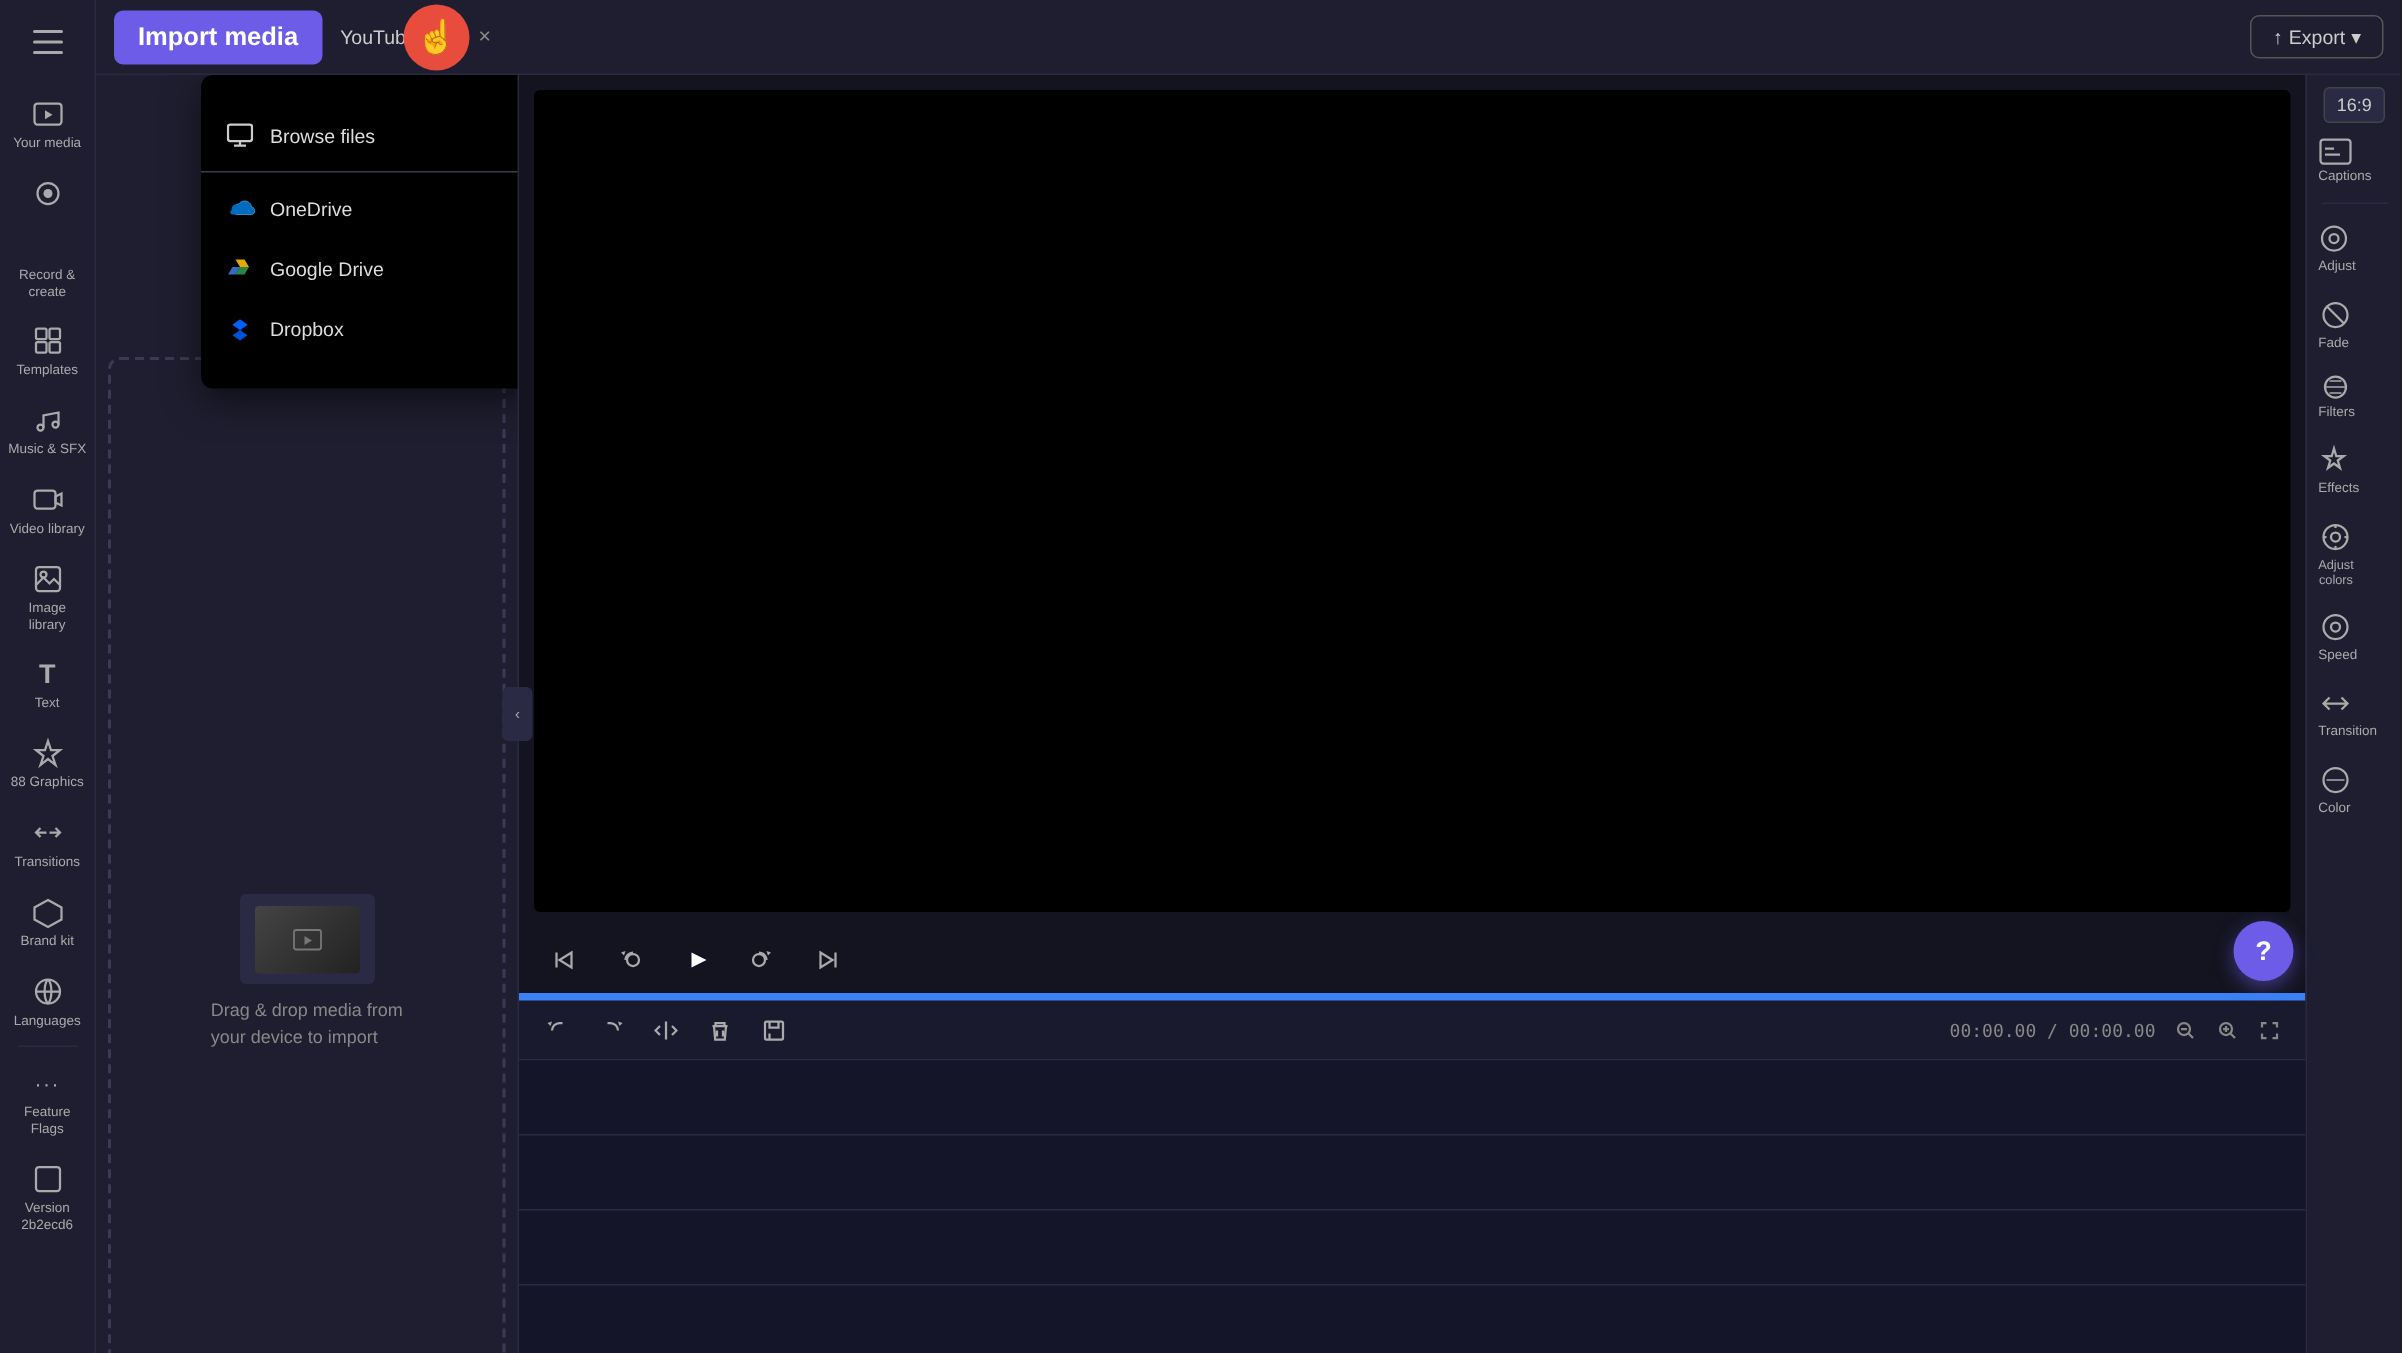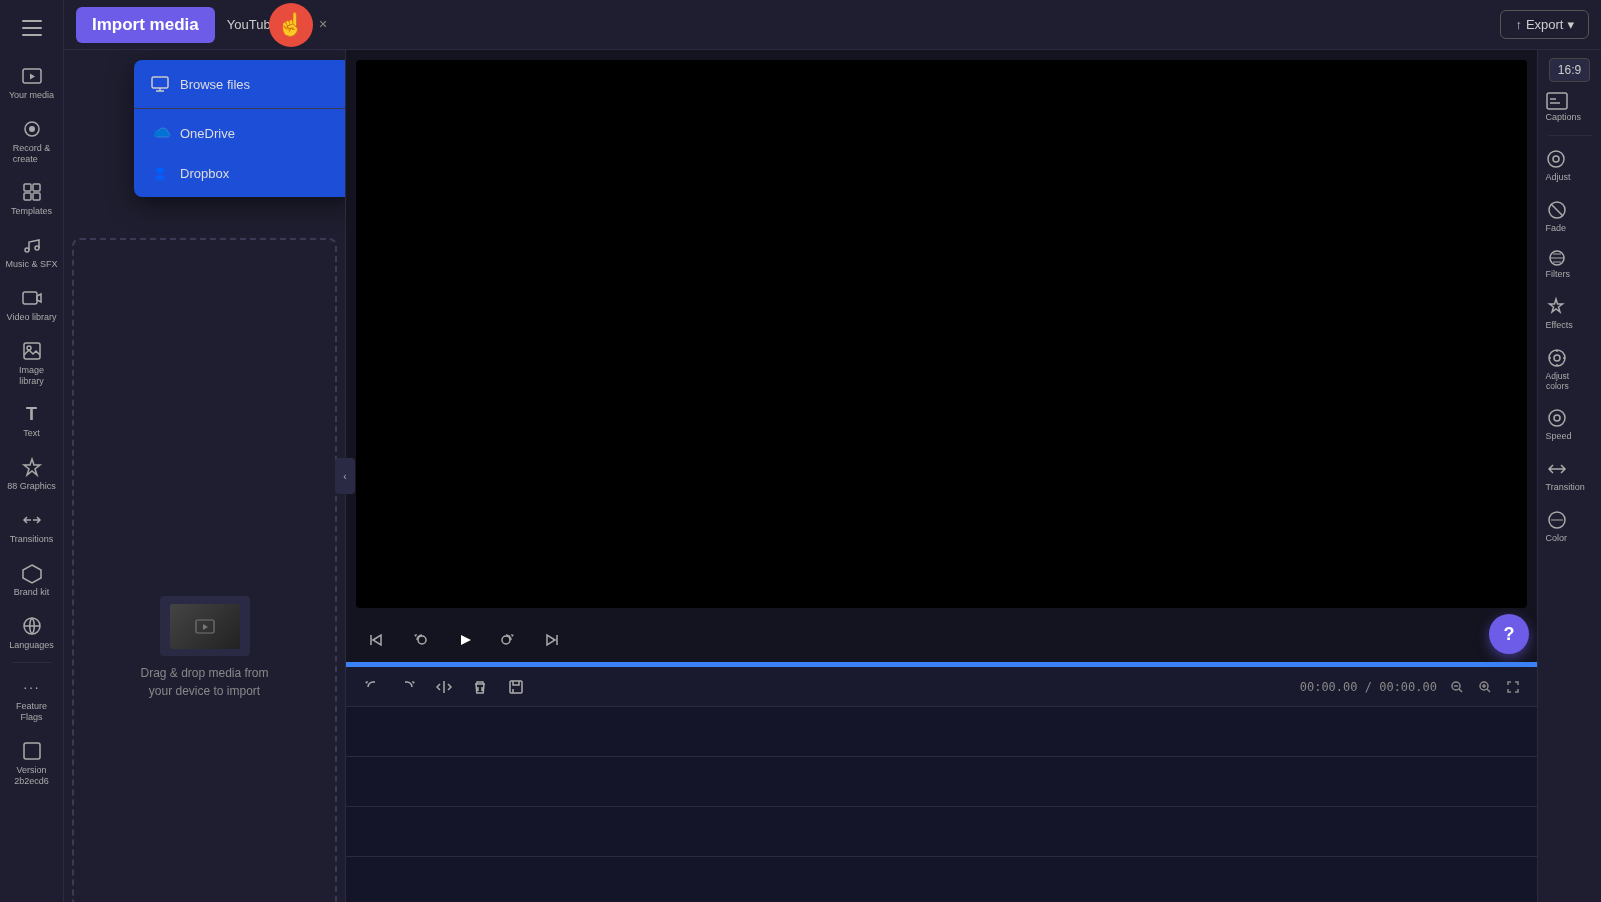--- a/index.html
+++ b/index.html
@@ -189,21 +189,21 @@
     }
     .media-thumb-inner {
       width: 70px;
       height: 45px;
       background: linear-gradient(135deg, #3a3a60 0%, #2a2a45 100%);
       border-radius: 3px;
     }
     .drag-text {
       font-size: 12px;
       color: #888;
-      text-align: center;
+      text-align: left;
       line-height: 1.5;
     }
     .collapse-handle {
       position: absolute;
       right: -10px;
       top: 50%;
       transform: translateY(-50%);
       width: 20px;
       height: 36px;
       background: #2a2a45;
@@ -214,27 +214,27 @@
       cursor: pointer;
       z-index: 10;
       font-size: 10px;
       color: #aaa;
     }
 
     
     .dropdown-menu {
       position: absolute;
       left: 70px;
-      top: 10px;
+      top: 0;
       width: 220px;
-      background: #1d4ed8;
+      background: #000000;
       border-radius: 8px;
       box-shadow: 0 8px 24px rgba(0,0,0,0.5);
       z-index: 100;
-      padding: 4px 0;
+      padding: 20px 0;
     }
     .dropdown-item {
       display: flex;
       align-items: center;
       gap: 10px;
       padding: 10px 16px;
       cursor: pointer;
       font-size: 13px;
       color: #ddd;
     }
@@ -446,21 +446,21 @@
     <span class="label">Your media</span>
   </div>
 
   <div class="sidebar-item">
     <div class="icon">
       <svg width="22" height="22" viewBox="0 0 22 22" fill="none">
         <circle cx="11" cy="11" r="7" stroke="#aaa" stroke-width="1.5" fill="none"></circle>
         <circle cx="11" cy="11" r="3" fill="#aaa"></circle>
       </svg>
     </div>
-    <span class="label" style="white-space:pre-line;text-align:left;">Record &amp;
+    <span class="label" style="white-space:pre-line;text-align:center;margin-top:35px;">Record &amp;
 create</span>
   </div>
 
   <div class="sidebar-item">
     <div class="icon">
       <svg width="22" height="22" viewBox="0 0 22 22" fill="none">
         <rect x="3" y="3" width="7" height="7" rx="1" stroke="#aaa" stroke-width="1.5" fill="none"></rect>
         <rect x="12" y="3" width="7" height="7" rx="1" stroke="#aaa" stroke-width="1.5" fill="none"></rect>
         <rect x="3" y="12" width="7" height="7" rx="1" stroke="#aaa" stroke-width="1.5" fill="none"></rect>
         <rect x="12" y="12" width="7" height="7" rx="1" stroke="#aaa" stroke-width="1.5" fill="none"></rect>
@@ -605,20 +605,30 @@
           </div>
           <div class="dropdown-divider"></div>
           <div class="dropdown-item">
             <div class="dropdown-icon">
               <svg width="20" height="14" viewBox="0 0 20 14" fill="none">
                 <path d="M12 11H17.5C18.9 11 20 9.9 20 8.5C20 7.2 19 6.2 17.7 6C17.4 3.7 15.4 2 13 2C11.3 2 9.8 2.9 9 4.2C8.7 4.1 8.4 4 8 4C6 4 4.4 5.6 4.4 7.5C4.4 7.7 4.4 7.9 4.5 8C4 8.2 3.5 8.8 3.5 9.5C3.5 10.3 4.2 11 5 11H12z" fill="#0078d4" opacity="0.9"></path>
                 <path d="M7 11H17.5C18.9 11 20 9.9 20 8.5C20 7.2 19 6.2 17.7 6C17.4 3.7 15.4 2 13 2C11.3 2 9.8 2.9 9 4.2C8.7 4.1 8.4 4 8 4" stroke="#5aa0d0" stroke-width="0.5" fill="none"></path>
               </svg>
             </div>
             <span>OneDrive</span>
+          </div>
+          <div class="dropdown-item">
+            <div class="dropdown-icon">
+              <svg width="18" height="16" viewBox="0 0 18 16" fill="none">
+                <path d="M6 12l-5 0 3-5 5 0z" fill="#4285f4" opacity="0.8"></path>
+                <path d="M12 12H6l3-5h6z" fill="#34a853" opacity="0.8"></path>
+                <path d="M9 7L6 2h6l3 5z" fill="#fbbc04" opacity="0.9"></path>
+              </svg>
+            </div>
+            <span>Google Drive</span>
           </div>
           <div class="dropdown-item">
             <div class="dropdown-icon">
               <svg width="18" height="18" viewBox="0 0 18 18" fill="none">
                 <path d="M9 3L4 6.5L9 10L4 13.5L9 17L14 13.5L9 10L14 6.5z" fill="#0061ff" opacity="0.85"></path>
                 <path d="M4 6.5L9 10L14 6.5L9 3z" fill="#0061ff"></path>
               </svg>
             </div>
             <span>Dropbox</span>
           </div>

